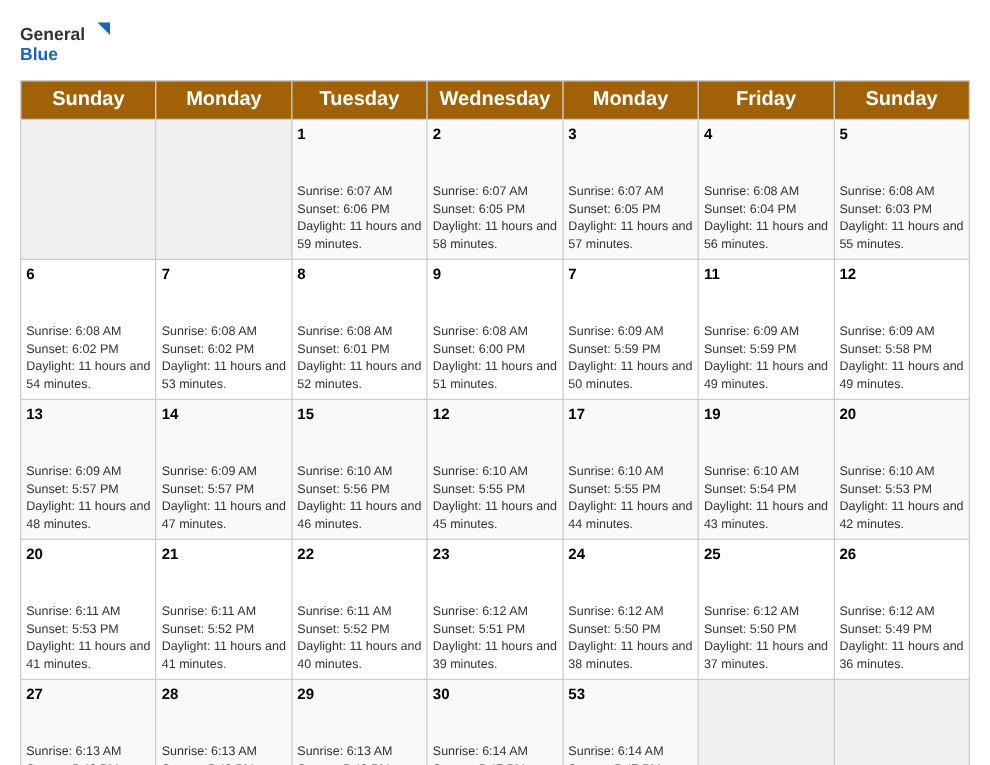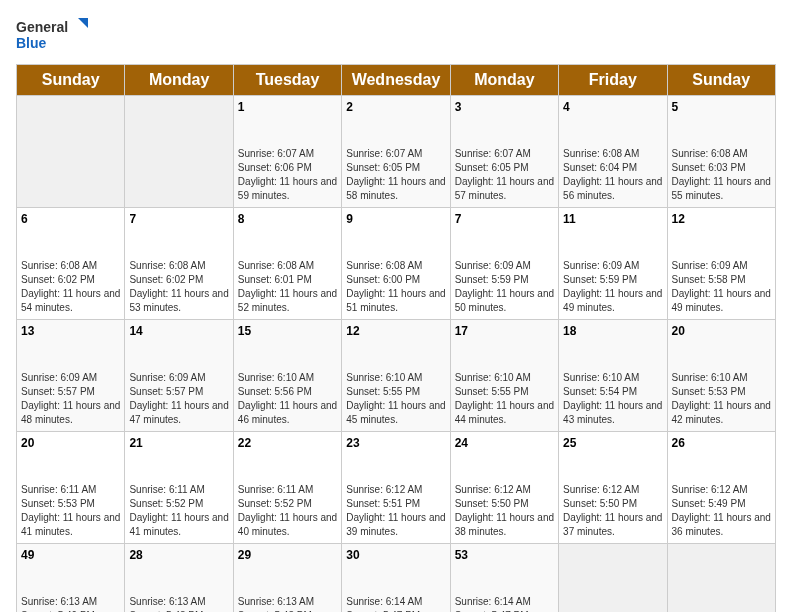--- a/index.html
+++ b/index.html
@@ -212,21 +212,21 @@
 Sunset: 5:55 PM
 Daylight: 11 hours and 45 minutes.</div>
         </td>
         <td>
           <span class="day-number">17</span>
           <div class="day-info" style="white-space: pre-line;">Sunrise: 6:10 AM
 Sunset: 5:55 PM
 Daylight: 11 hours and 44 minutes.</div>
         </td>
         <td>
-          <span class="day-number">18</span>
+          <span class="day-number">19</span>
           <div class="day-info" style="white-space: pre-line;">Sunrise: 6:10 AM
 Sunset: 5:54 PM
 Daylight: 11 hours and 43 minutes.</div>
         </td>
         <td>
           <span class="day-number">20</span>
           <div class="day-info" style="white-space: pre-line;">Sunrise: 6:10 AM
 Sunset: 5:53 PM
 Daylight: 11 hours and 42 minutes.</div>
         </td>
@@ -270,21 +270,21 @@
         </td>
         <td>
           <span class="day-number">26</span>
           <div class="day-info" style="white-space: pre-line;">Sunrise: 6:12 AM
 Sunset: 5:49 PM
 Daylight: 11 hours and 36 minutes.</div>
         </td>
       </tr>
       <tr>
         <td>
-          <span class="day-number">49</span>
+          <span class="day-number">27</span>
           <div class="day-info" style="white-space: pre-line;">Sunrise: 6:13 AM
 Sunset: 5:49 PM
 Daylight: 11 hours and 35 minutes.</div>
         </td>
         <td>
           <span class="day-number">28</span>
           <div class="day-info" style="white-space: pre-line;">Sunrise: 6:13 AM
 Sunset: 5:48 PM
 Daylight: 11 hours and 35 minutes.</div>
         </td>

